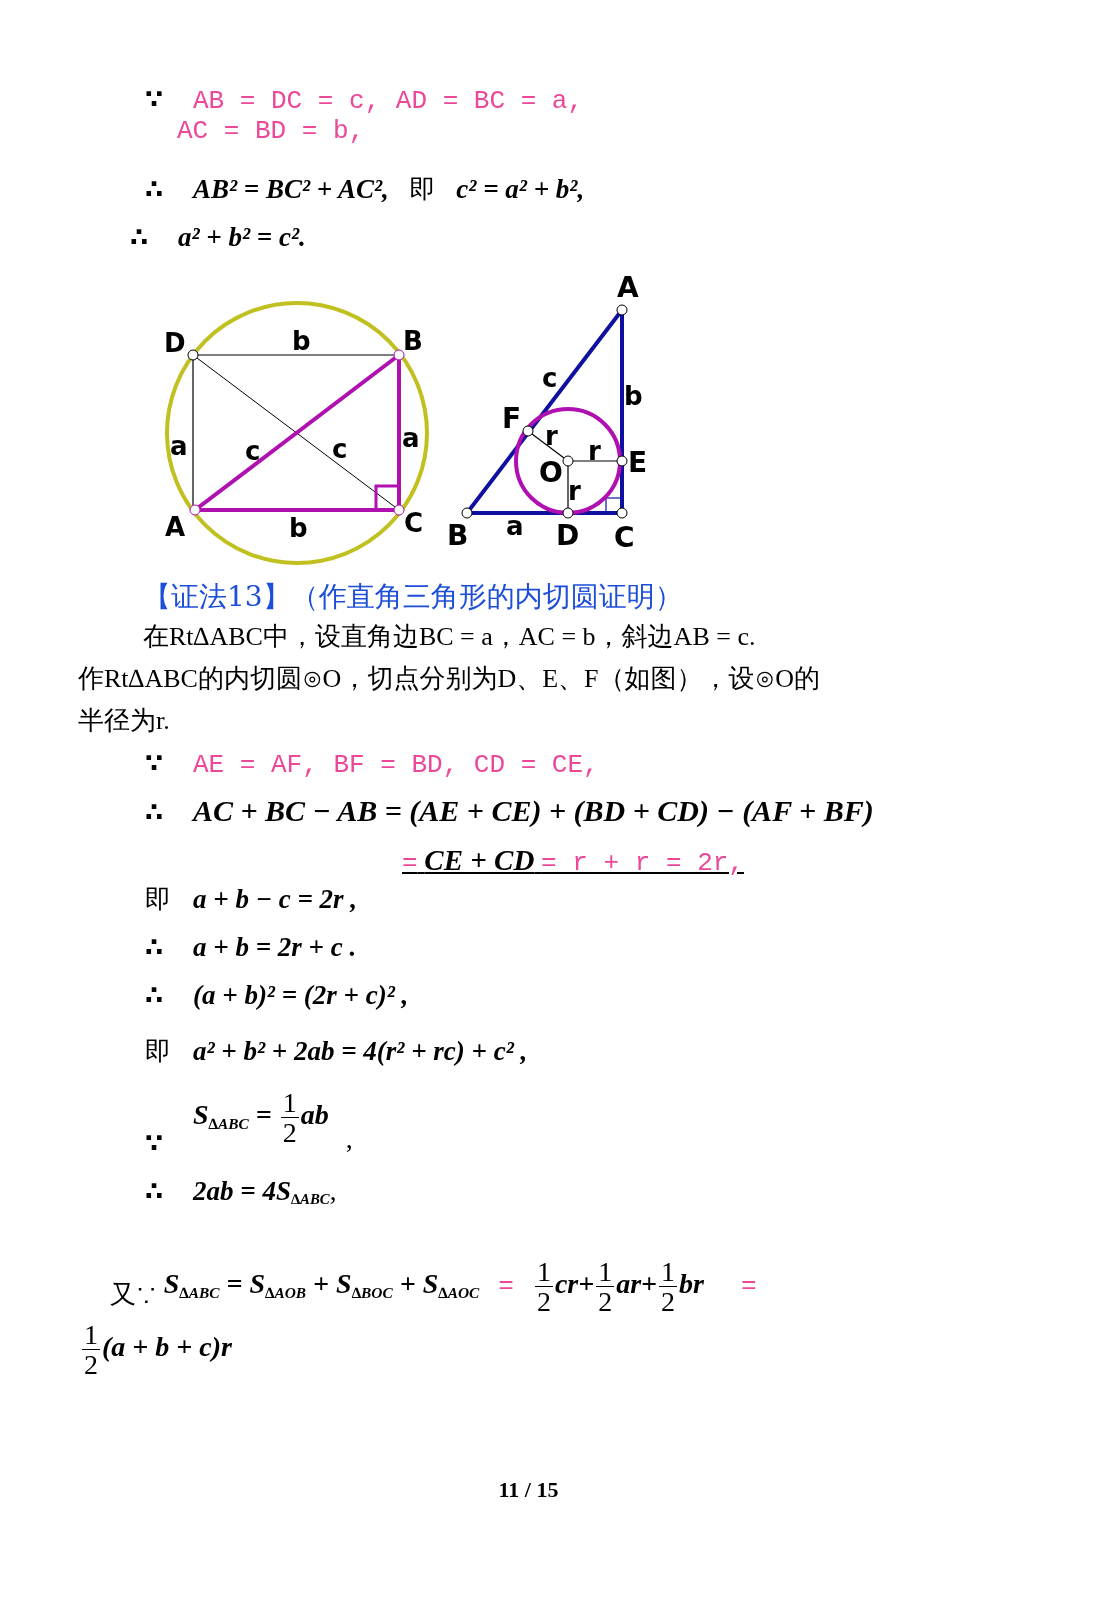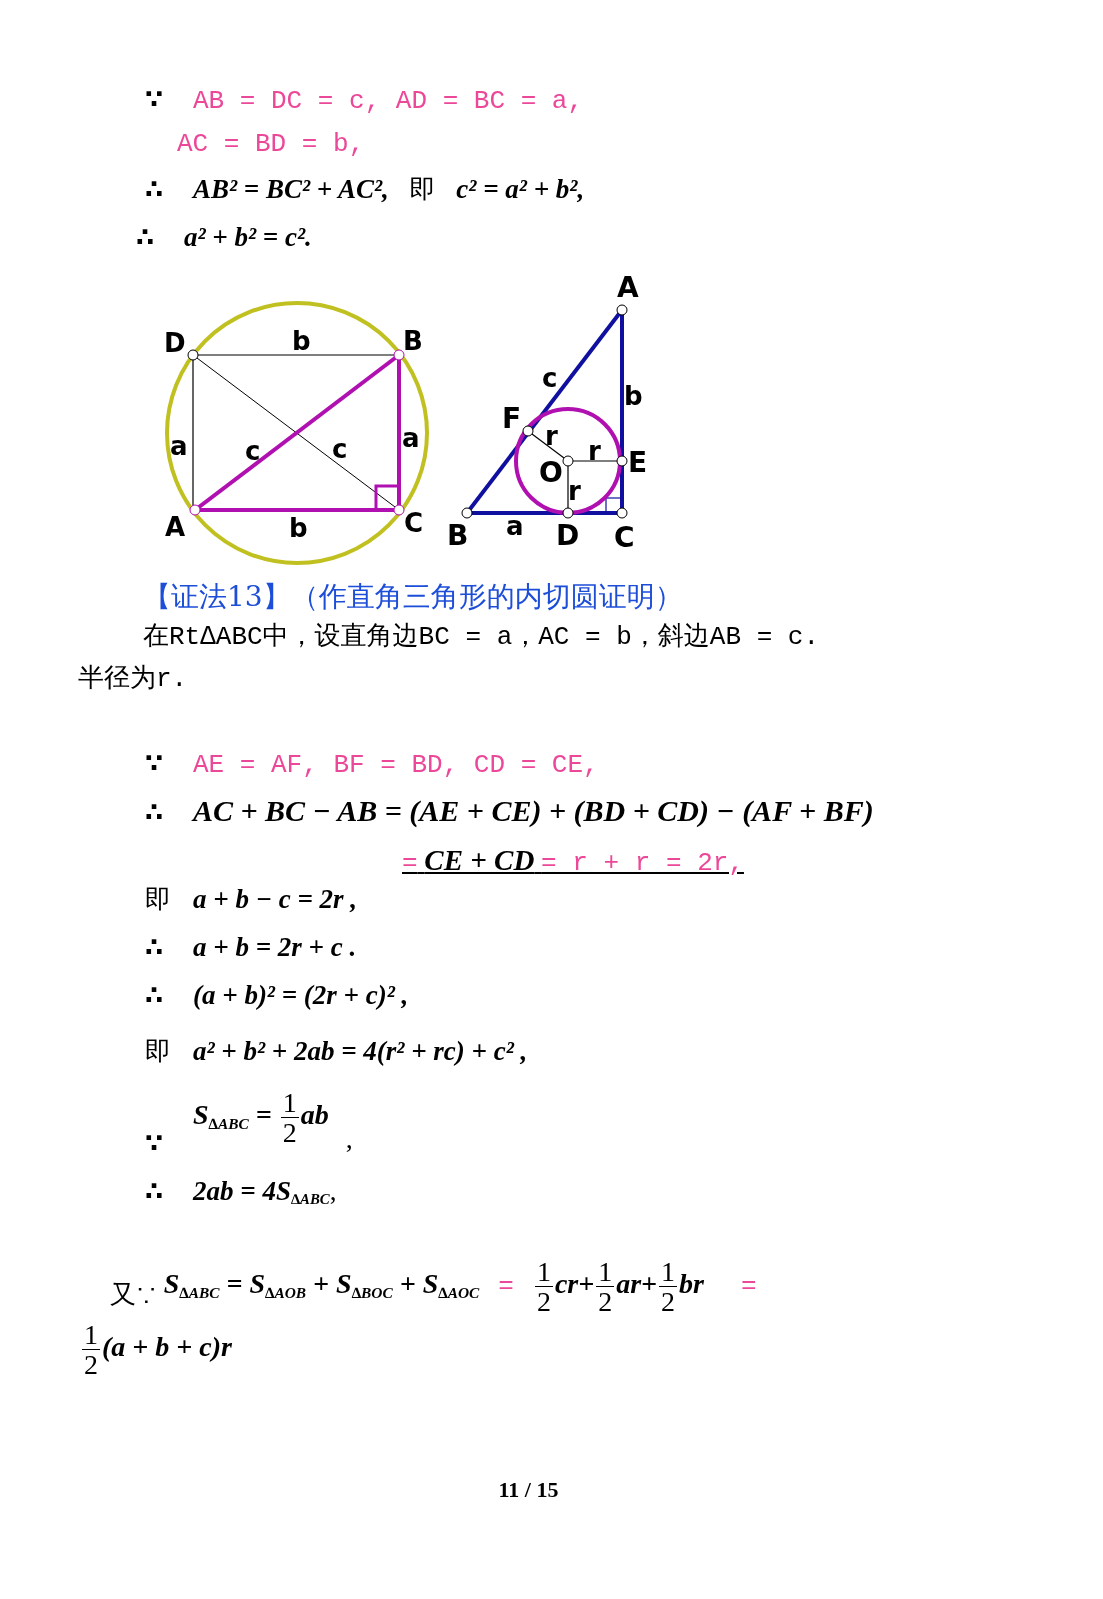--- a/index.html
+++ b/index.html
@@ -7,37 +7,37 @@
   .cn { font-family: "DejaVu Serif", serif; }
   .math { font-family: "Liberation Serif", serif; font-style: italic; font-weight: bold; }
   .line { position: absolute; font-size: 27px; white-space: nowrap; line-height: 1; }
   .sym { font-family: "DejaVu Sans", sans-serif; font-weight: bold; font-style: normal; font-size: 26px; display: inline-block; width: 48px; }
   .plain { font-family: "Liberation Mono", monospace; font-weight: normal; font-style: normal; color: #ec4899; font-size: 26px; }
   .heading { position: absolute; left: 143px; top: 578px; font-size: 28px; color: #1d4ed8; white-space: nowrap; }
   sub { font-size: 0.55em; vertical-align: -0.3em; }
   .frac { display: inline-flex; flex-direction: column; align-items: center; vertical-align: middle; font-style: normal; font-weight: normal; font-family: "Liberation Serif", serif; line-height: 1.05; margin: 0 2px; }
   .frac .num { border-bottom: 1.5px solid #000; padding: 0 2px; }
   .footer { position: absolute; left: 0; width: 1057px; top: 1477px; text-align: center; font-family: "Liberation Serif", serif; font-weight: bold; font-size: 22px; }
-  .para { position: absolute; font-family: Liberation Mono, monospace; font-size: 26px; line-height: 42px; }
+  .para { position: absolute; font-family: Liberation Serif, serif; font-size: 26px; line-height: 42px; }
 </style>
 </head>
 <body>
 
 <div class="line" style="left:145px; top:86px;">
   <span class="sym">∵</span><span class="plain">AB = DC = c, AD = BC = a,</span>
 </div>
-<div class="line" style="left:177px; top:129px;text-align:center;">
+<div class="line" style="left:177px; top:116px;text-align:center;">
   <span class="plain">AC = BD = b,</span>
 </div>
 <div class="line" style="left:145px; top:176px;">
   <span class="sym">∴</span><span class="math">AB² = BC² + AC²,</span>
   <span class="cn" style="font-size:26px; margin:0 14px;">即</span>
   <span class="math">c² = a² + b²,</span>
 </div>
-<div class="line" style="left:136px; top:224px;">
+<div class="line" style="left:130px; top:224px;">
   <span class="sym">∴</span><span class="math">a² + b² = c².</span>
 </div>
 
 <svg width="1103" height="300" style="position:absolute; left:0; top:270px;" font-family="DejaVu Sans, sans-serif" font-weight="bold">
 
   <g>
     <circle cx="297" cy="163" r="130" fill="none" stroke="#c0c020" stroke-width="4"></circle>
     <line x1="193" y1="85" x2="399" y2="85" stroke="#000" stroke-width="1.2"></line>
     <line x1="193" y1="85" x2="193" y2="240" stroke="#000" stroke-width="1.2"></line>
     <line x1="193" y1="85" x2="399" y2="240" stroke="#000" stroke-width="1"></line>
@@ -90,20 +90,21 @@
     <text x="545" y="175" font-size="26">r</text>
     <text x="588" y="190" font-size="26">r</text>
     <text x="568" y="230" font-size="26">r</text>
   </g>
 </svg>
 
 <div class="heading cn">【证法13】（作直角三角形的内切圆证明）</div>
 
 <div class="para" style="left:78px; top:616px; width:960px;">
   <div style="padding-left:65px;">在Rt∆ABC中，设直角边BC = a，AC = b，斜边AB = c.</div>
+  <div>作Rt∆ABC的内切圆⊙O，切点分别为D、E、F（如图），设⊙O的</div>
   <div>半径为r.</div>
 </div>
 
 <div class="line" style="left:145px; top:750px;">
   <span class="sym">∵</span><span class="plain">AE = AF, BF = BD, CD = CE,</span>
 </div>
 <div class="line" style="left:145px; top:796px; font-size:30px;">
   <span class="sym">∴</span><span class="math">AC + BC − AB</span>
   <span class="math">= (AE + CE) + (BD + CD) − (AF + BF)</span>
 </div>

